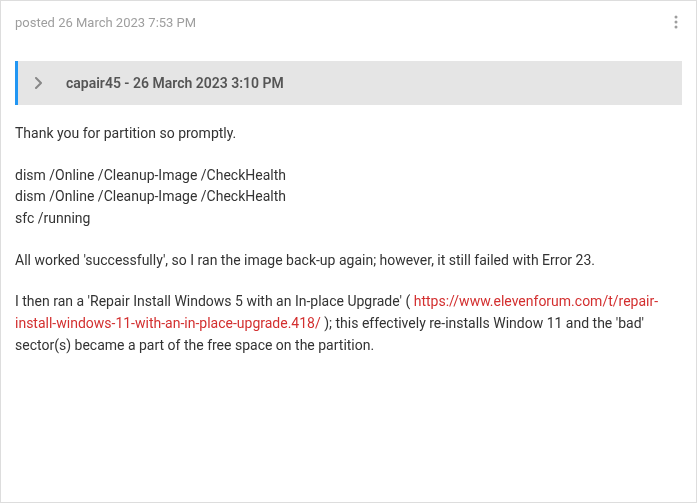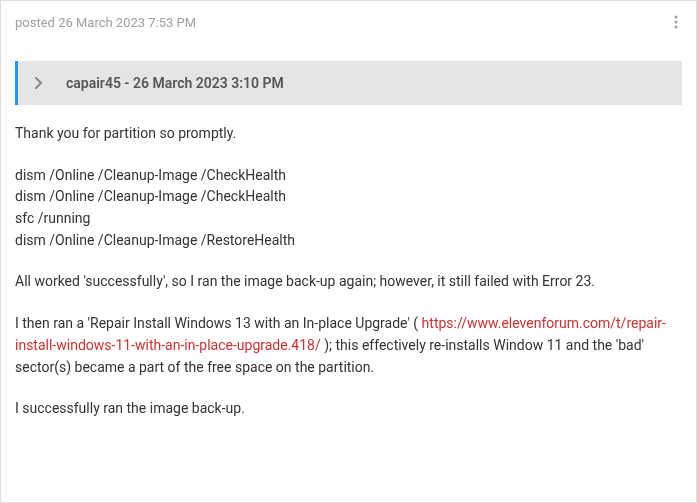--- a/index.html
+++ b/index.html
@@ -100,22 +100,20 @@
     <span>capair45</span><span> - </span><span>26 March 2023 3:10 PM</span>
   </span>
 </div>
 
 <div class="post-body">
   <p>Thank you for partition so promptly.</p>
   <div class="spacer"></div>
   <p>dism /Online /Cleanup-Image /CheckHealth</p>
   <p>dism /Online /Cleanup-Image /CheckHealth</p>
   <p>sfc /running</p>
-  <p>dism /Online /Cleanup-Image /RestoreHealth</p>
   <div class="spacer"></div>
   <p>All worked 'successfully', so I ran the image back-up again; however, it still failed with Error 23.</p>
   <div class="spacer"></div>
   <p>
-    <span>I then ran a 'Repair Install Windows 13 with an In-place Upgrade' ( </span><a class="link">https://www.elevenforum.com/t/repair-install-windows-11-with-an-in-place-upgrade.418/</a><span> ); this effectively re-installs Window 11 and the 'bad' sector(s) became a part of the free space on the partition.</span>
+    <span>I then ran a 'Repair Install Windows 5 with an In-place Upgrade' ( </span><a class="link">https://www.elevenforum.com/t/repair-install-windows-11-with-an-in-place-upgrade.418/</a><span> ); this effectively re-installs Window 11 and the 'bad' sector(s) became a part of the free space on the partition.</span>
   </p>
   <div class="spacer"></div>
-  <p>I successfully ran the image back-up.</p>
 </div>
 
 </body></html>

